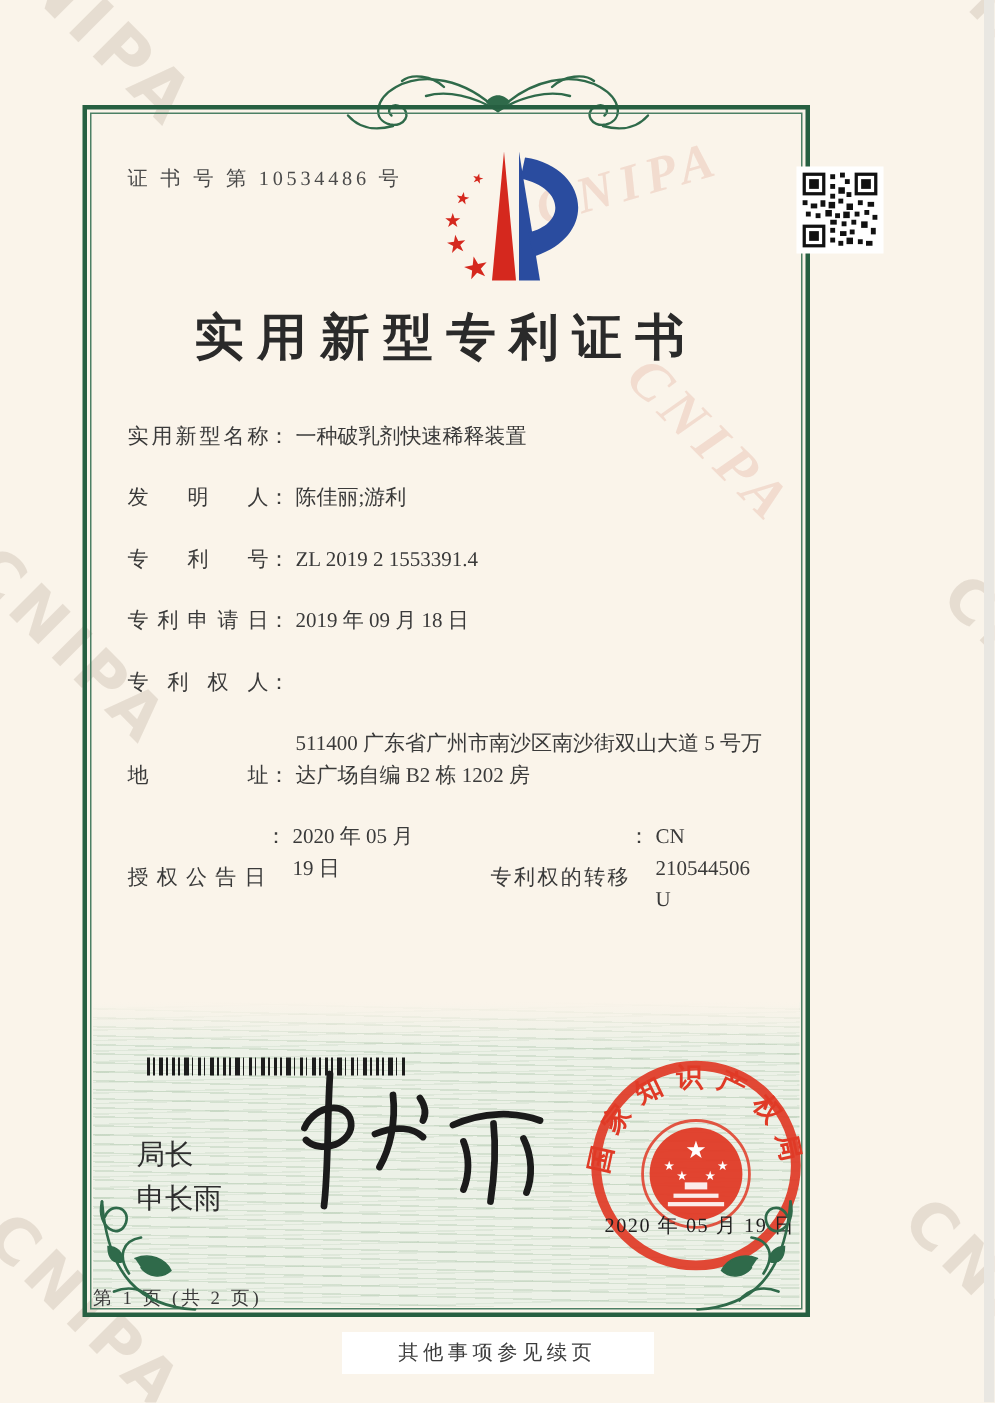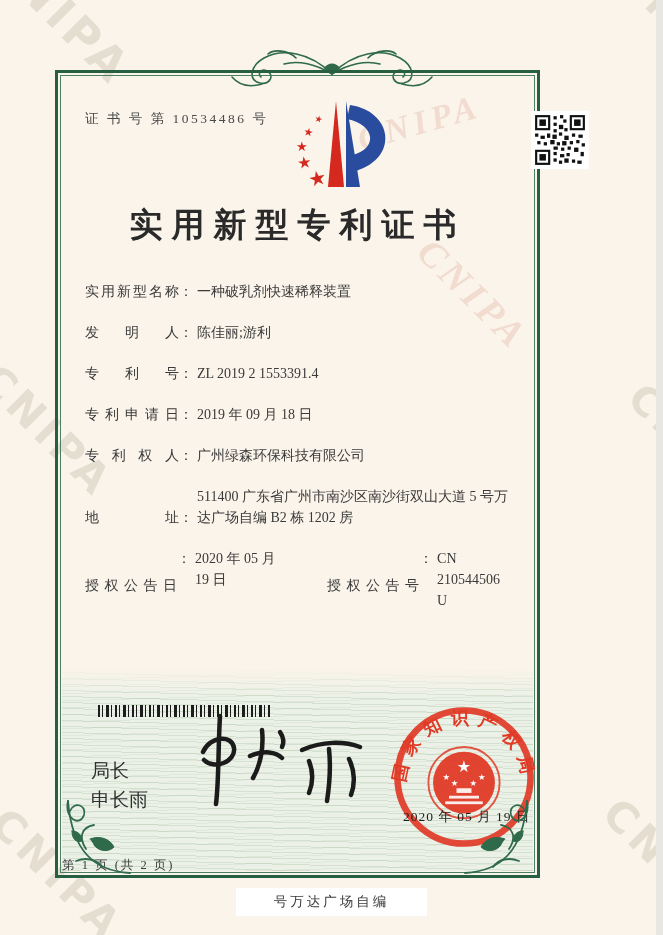--- a/index.html
+++ b/index.html
@@ -239,35 +239,34 @@
         <span class="fvalue">ZL 2019 2 1553391.4</span>
       </div>
       <div class="frow">
         <span class="flabel">专利申请日</span>
           <span class="fcolon">：</span>
         <span class="fvalue">2019 年 09 月 18 日</span>
       </div>
       <div class="frow">
         <span class="flabel">专利权人</span>
           <span class="fcolon">：</span>
-        <span class="fvalue">广州绿森环保科技有限公司</span>
       </div>
       <div class="frow">
         <span class="flabel">地址</span>
           <span class="fcolon">：</span>
         <span class="fvalue">511400 广东省广州市南沙区南沙街双山大道 5 号万达广场自编 B2 栋 1202 房</span>
       </div>
       <div class="frow-double">
         <span class="pair">
           <span class="flabel">授权公告日</span>
             <span class="fcolon">：</span>
           <span>2020 年 05 月 19 日</span>
         </span>
         <span class="pair pair2">
-          <span class="flabel">授权公告号</span>
+          <span class="flabel">专利权的转移</span>
             <span class="fcolon">：</span>
           <span>CN 210544506 U</span>
         </span>
       </div>
     </div>
 
 
     <div class="zone">
       <div class="barcode"></div>
 
@@ -331,16 +330,16 @@
           <path d="M30,62 C22,50 26,40 38,38"></path>
           <path d="M20,74 C30,70 40,72 46,80"></path>
           <path d="M34,52 C44,48 54,52 58,60 C52,66 42,64 38,58" fill="#2f6a4a" stroke-width="1"></path>
           <path d="M16,44 C22,44 26,48 26,54 C20,56 16,52 16,44 Z" fill="#2f6a4a" stroke-width="1"></path>
         </g>
       </svg>
     </div>
   </div>
 
   <div class="note-wrap">
-    <span class="note">号万达广场自编</span>
+    <span class="note">其他事项参见续页</span>
   </div>
 
 </div>
 
 </body></html>

